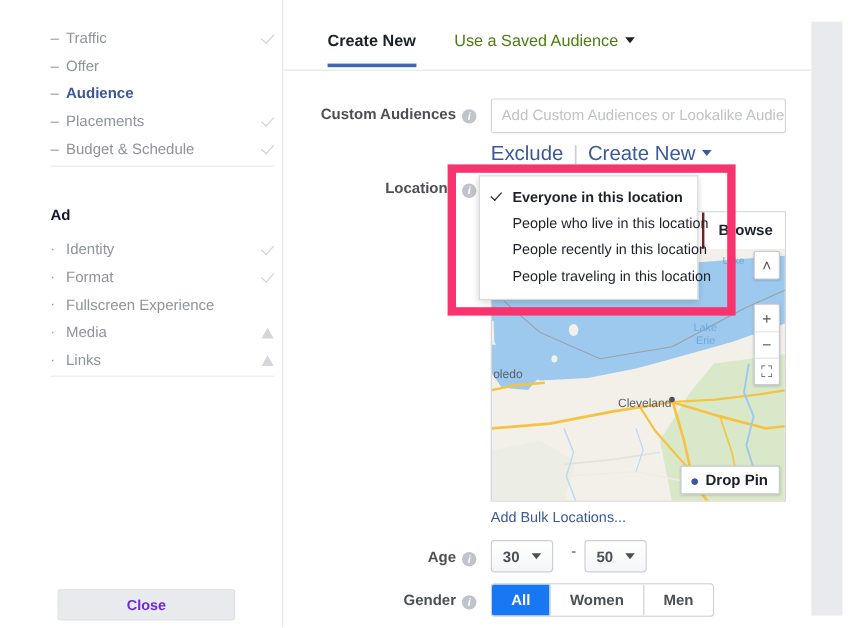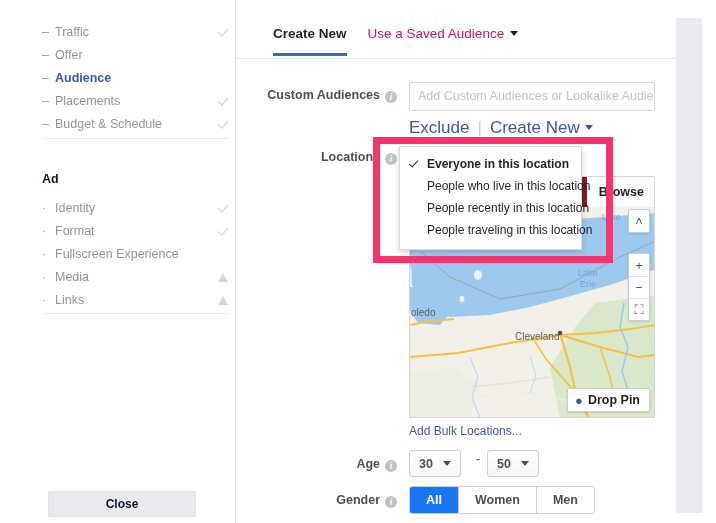--- a/index.html
+++ b/index.html
@@ -64,35 +64,35 @@
   .section-title {
     position: absolute; left: 42px;
     font-size: 12.5px; font-weight: bold; color: #0f172a;
   }
   .close-btn {
     position: absolute; left: 48px; top: 491px;
     width: 148px; height: 26px;
     background: #e9eaed;
     border: 1px solid #dfe1e5;
     border-radius: 2px;
-    color: #0f172a; font-size: 12px; font-weight: bold;
+    color: #6d28d9; font-size: 12px; font-weight: bold;
     display: flex; align-items: center; justify-content: center;
     cursor: pointer;
   }
 
   
   .main { position: absolute; left: 237px; top: 0; width: 439px; height: 523px; background:#fff; }
 
   .tabs { position: absolute; left: 36px; top: 26px; display: flex; align-items: flex-start; }
   .tab {
     font-size: 13.5px; color: #4b4f56; cursor: pointer;
     padding-bottom: 12px; white-space: nowrap;
   }
   .tab.active { font-weight: bold; color: #1d2129; border-bottom: 3px solid #4267b2; }
-  .tab.secondary { margin-left: 21px; color: #be185d; }
+  .tab.secondary { margin-left: 32px; color: #4d7c0f; }
   .caret-dk {
     display: inline-block; margin-left: 6px;
     width: 0; height: 0;
     border-left: 4.5px solid transparent;
     border-right: 4.5px solid transparent;
     border-top: 5.5px solid #1d2129;
     vertical-align: middle; position: relative; top: -1px;
   }
   .tabs-rule {
     position: absolute; left: 0px; top: 58px; width: 439px; height: 1px;
@@ -148,21 +148,21 @@
     position: absolute; left: 0; top: 0; width: 246px; height: 30px;
     background: #fff; border-bottom: 1px solid #d3d6db;
     display: flex; align-items: center;
   }
   .map-search-text {
     flex: 1 1 auto; font-size: 12px; color: #8d949e;
     padding: 0 8px; white-space: nowrap; overflow: hidden;
   }
   .browse-btn {
     flex: 0 0 auto; height: 30px; padding: 16px 12px;
-    border-left: 7px solid #7f1d1d;
+    border-left: 2px solid #7f1d1d;
     display: flex; align-items: center;
     font-size: 12.5px; font-weight: bold; color: #1d2129;
     cursor: pointer; background: #fff;
   }
   .map-canvas { position: absolute; left: 0; top: 30px; width: 246px; height: 211px; overflow: hidden; }
   .map-ctrl {
     position: absolute; right: 6px;
     width: 22px;
     background: #fff; border: 1px solid #c8ccd3; border-radius: 2px;
     display: flex; flex-direction: column;

